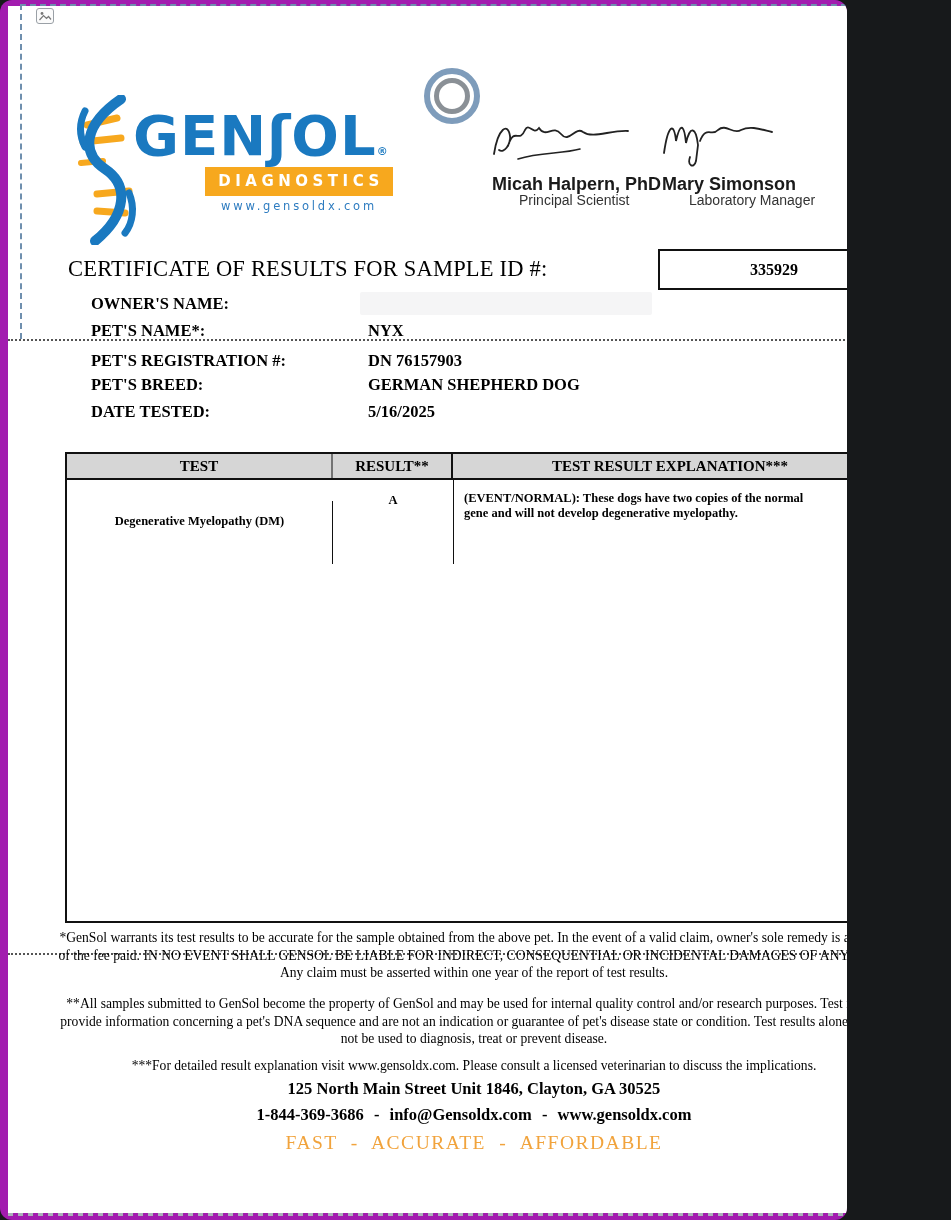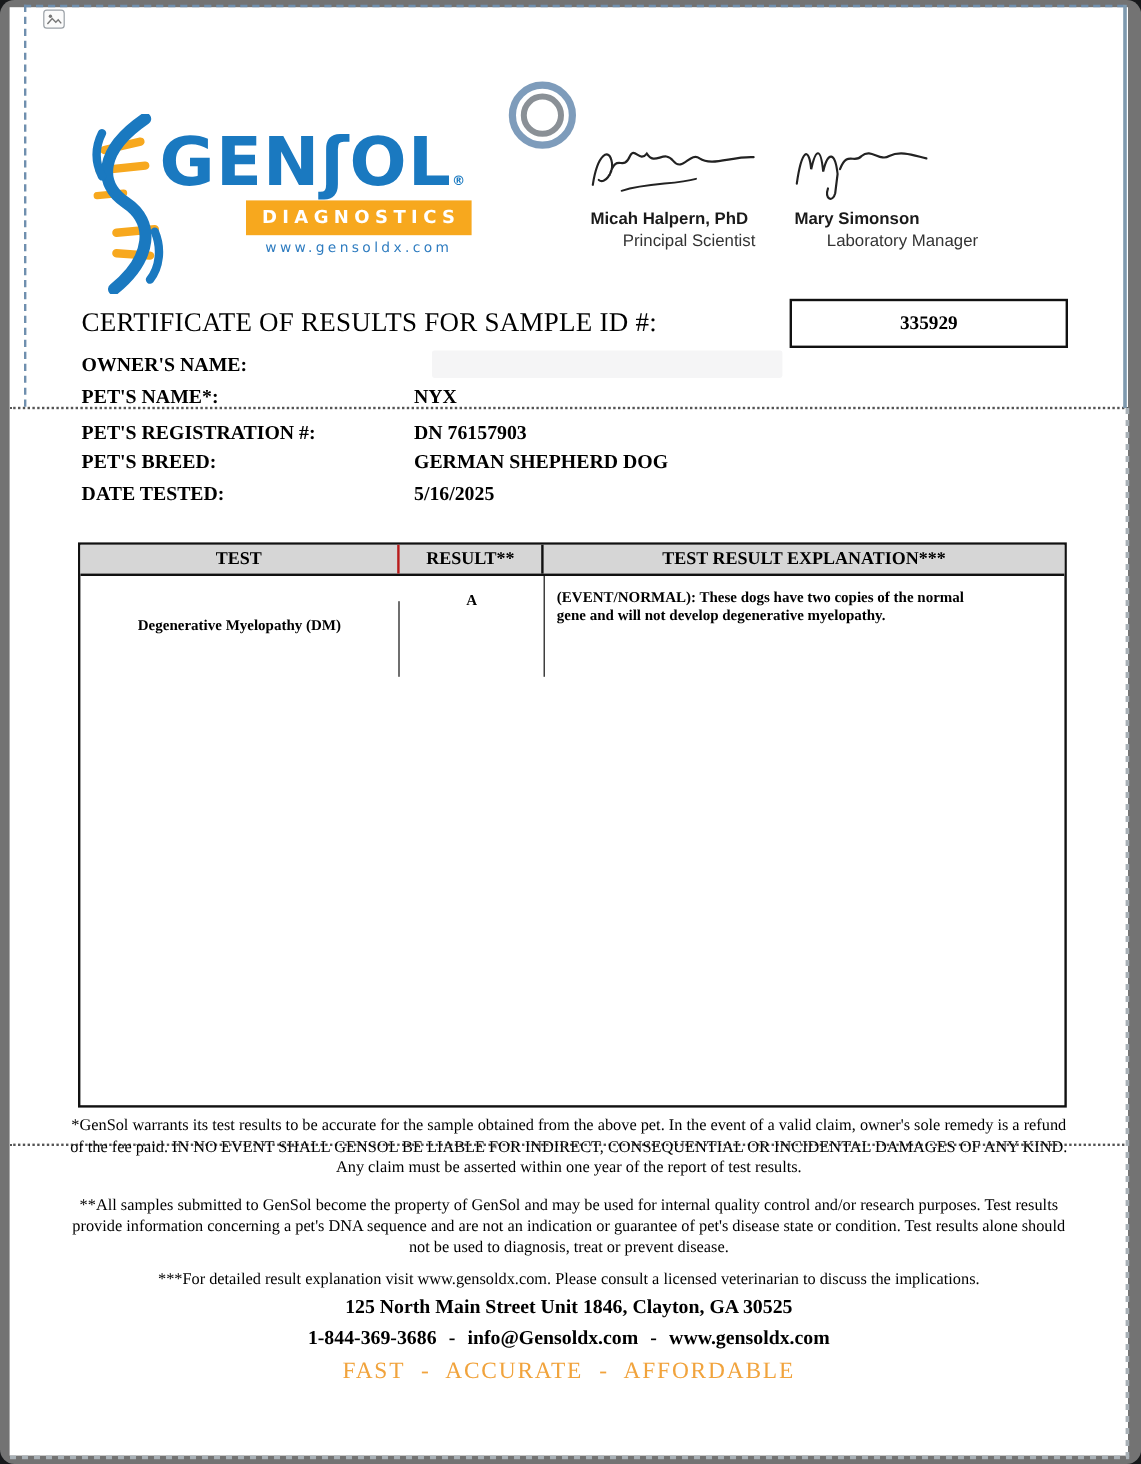--- a/index.html
+++ b/index.html
@@ -1,17 +1,17 @@
 <!DOCTYPE html>
 <html><head>
 <meta charset="utf-8">
 <style>
   * { margin:0; padding:0; box-sizing:border-box; }
   html,body { width:951px; height:1220px; background:#17191b; }
-  #screen { position:relative; width:951px; height:1220px; background:#737373;
+  #screen { position:relative; width:847px; height:1220px; background:#a21caf;
             border-radius:12px; overflow:hidden; font-family:"Liberation Serif", serif; }
   #page { position:absolute; left:8px; top:6px; width:932px; height:1207px; background:#ffffff; }
 
   
   .sel-top    { position:absolute; left:20px; top:4px; width:917px; height:0; border-top:2px dashed #6f8fae; z-index:6; }
   .sel-left   { position:absolute; left:20px; top:4px; width:0; height:335px; border-left:2px dashed #6f8fae; z-index:6; }
   .sel-right  { position:absolute; left:936px; top:4px; width:3px; height:336px; background:#7e99ae; z-index:6; }
   .sel-right-dash { position:absolute; left:938px; top:340px; width:3px; height:874px; z-index:6;
                     background:repeating-linear-gradient(180deg,#a9b1b7 0 5px,transparent 5px 10px); }
   .sel-bottom-dash { position:absolute; left:8px; top:1213px; width:933px; height:3px; z-index:6;
@@ -35,41 +35,41 @@
 
   
   .seal { position:absolute; left:416px; top:62px; width:56px; height:56px; border-radius:50%;
           border:6px solid #7e9cbb; }
   .seal-inner { position:absolute; left:4px; top:4px; width:36px; height:36px; border-radius:50%;
                 border:5px solid #8a9096; }
 
   
   .sig { position:absolute; }
   .sig-name { position:absolute; font-family:"Liberation Sans", sans-serif; font-weight:bold;
-              font-size:14px; color:#1a1a1a; white-space:nowrap; }
+              font-size:18px; color:#1a1a1a; white-space:nowrap; }
   .sig-role { position:absolute; font-family:"Liberation Sans", sans-serif; font-size:14px;
               color:#333333; white-space:nowrap;margin-left:27px; }
 
   .cert-title { position:absolute; left:60px; top:250px; font-weight:normal; font-size:22.5px;
                 letter-spacing:0.2px; color:#000; white-space:nowrap; }
   .sample-box { position:absolute; left:650px; top:243px; width:232px; height:41px;
                 border:2px solid #111; text-align:center; line-height:37px;
                 font-weight:bold; font-size:16px; color:#000; }
 
   .field-row { position:absolute; left:60px; width:700px; height:24px; white-space:nowrap; }
-  .flabel { display:inline-block; width:277px; font-weight:bold; font-size:16.5px; color:#000; }
+  .flabel { display:inline-block; width:277px; font-weight:bold; font-size:16.5px; color:#000;margin-left:23px; }
   .fvalue { font-weight:bold; font-size:16.5px; color:#000; }
   .owner-blur { position:absolute; left:292px; top:-2px; width:292px; height:23px;
                 background:#f5f5f6; border-radius:2px; }
 
   
   .rtable { position:absolute; left:57px; top:446px; width:824px; height:471px; border:2px solid #111; background:#fff; }
   .thead { display:flex; height:26px; background:#d6d6d6; border-bottom:2px solid #111; }
   .th { font-weight:bold; font-size:15px; text-align:center; line-height:24px; color:#000; }
-  .th1 { width:266px; border-right:2px solid #b91c1c; }
+  .th1 { width:266px; border-right:2px solid #737373; }
   .th2 { width:120px; border-right:2px solid #111; }
   .th3 { flex:1; }
   .trow { display:flex; height:84px; }
   .td { font-weight:bold; font-size:12.5px; color:#000; }
   .td1 { width:266px; border-right:1px solid #111; text-align:center; padding-top:13px;margin-top:21px; }
   .td2 { width:121px; border-right:1px solid #111; text-align:center; padding-top:13px; }
   .td3 { flex:1; padding:11px 0 0 10px; }
   .td3 .expl { width:348px; line-height:1.2; }
 
   .disc { position:absolute; left:49px; width:834px; text-align:center; font-size:13.6px;

